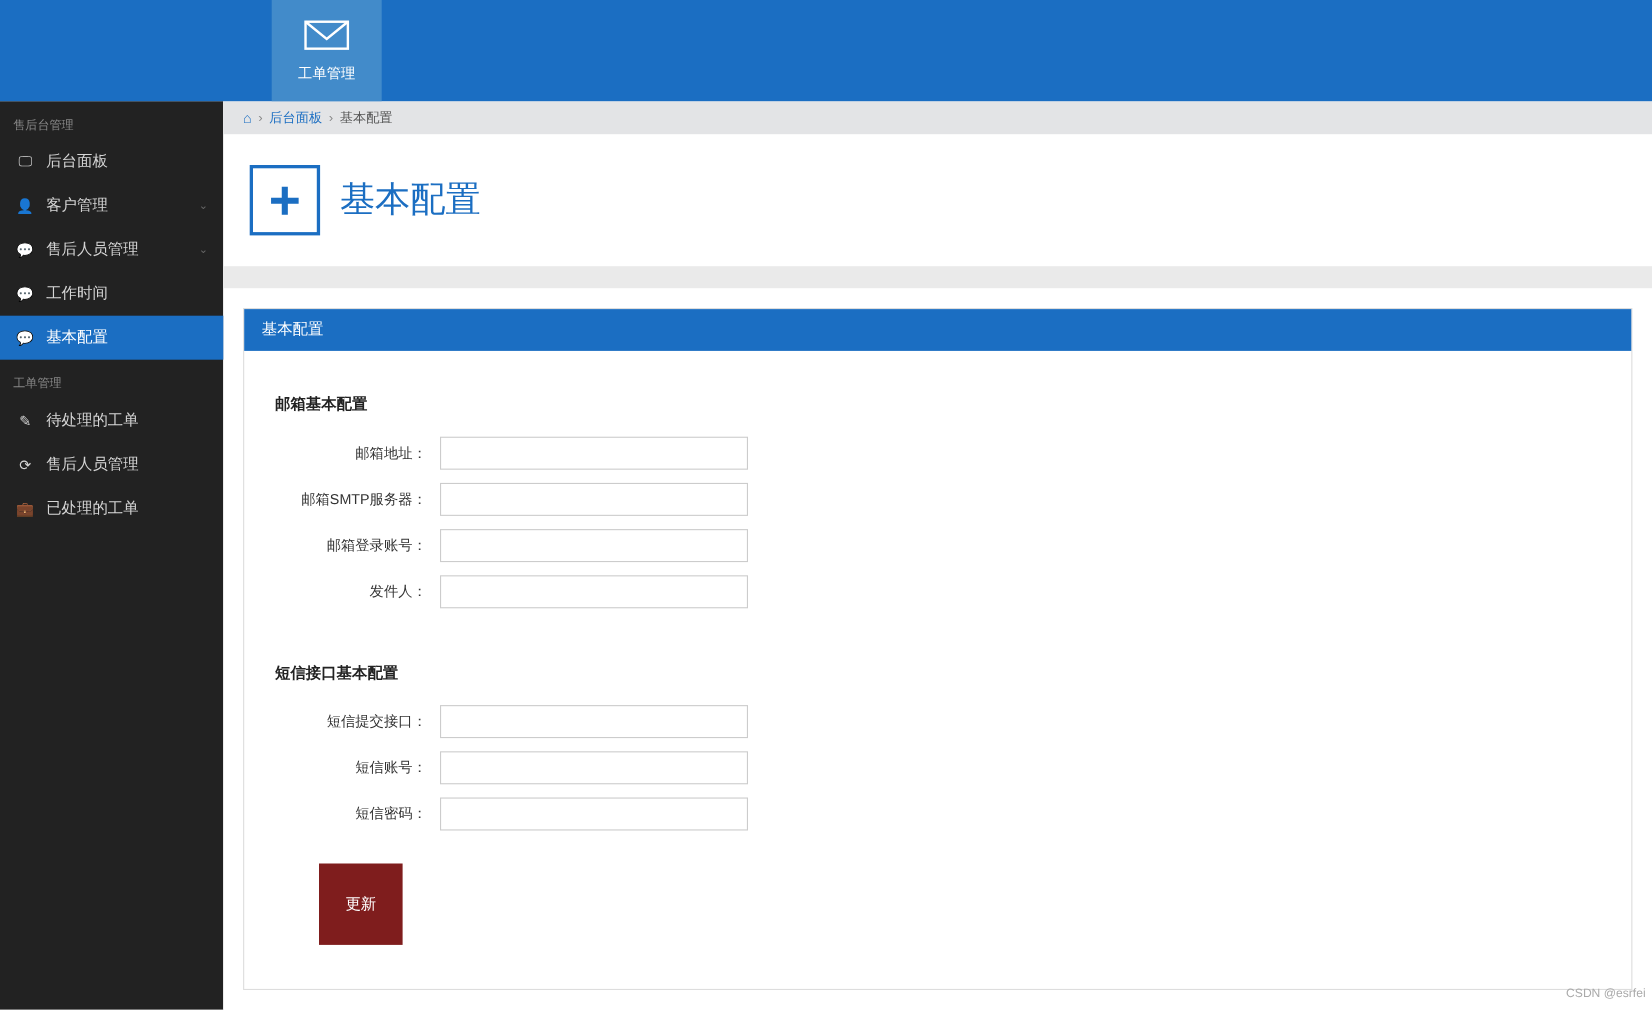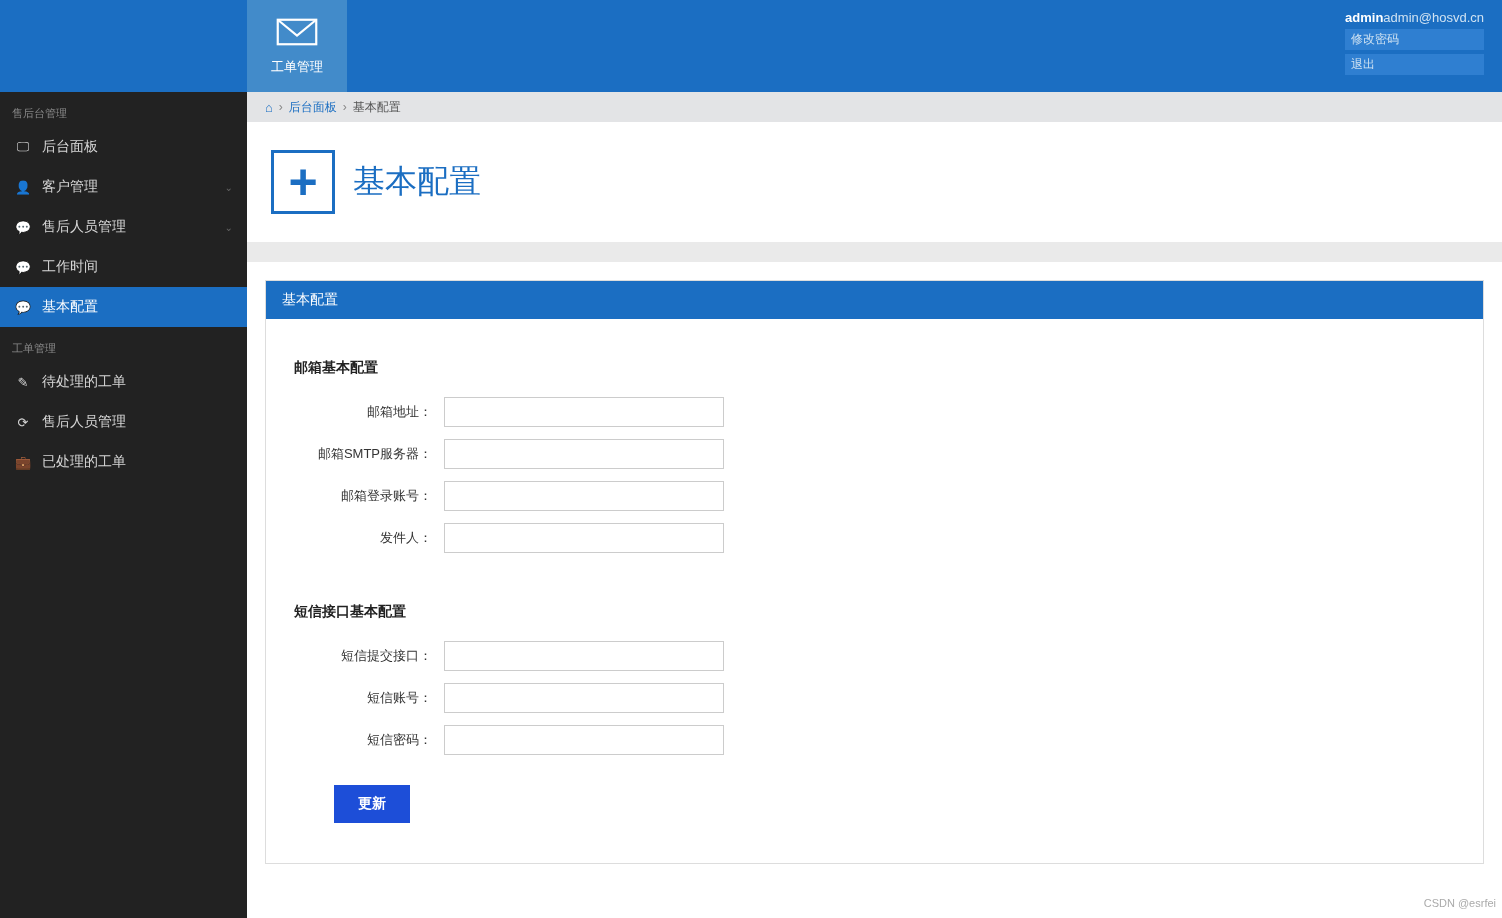--- a/index.html
+++ b/index.html
@@ -39,21 +39,21 @@
       padding: 2px 6px;
       margin-top: 4px;
       font-size: 12px;
       cursor: pointer;
       display: block;
     }
 
     .layout { display: flex; min-height: calc(100vh - 92px); }
     
     .sidebar {
-      width: 247px;
+      width: 203px;
       background: #222;
       color: #ccc;
       padding-bottom: 40px;
     }
     .sidebar .group-title {
       font-size: 11px;
       color: #888;
       padding: 14px 12px 6px;
     }
     .sidebar .nav-item {
@@ -146,27 +146,26 @@
     }
     .form-row input {
       width: 280px;
       height: 30px;
       border: 1px solid #ccc;
       padding: 0 8px;
       font-size: 13px;
     }
     .submit-row { margin-top: 30px; padding-left: 40px; }
     .btn-primary {
-      background: #1d4ed8;
+      background: #7f1d1d;
       color: #fff;
       border: none;
-      padding: 10px 24px;
+      padding: 28px 24px;
       font-size: 14px;
       cursor: pointer;
-      font-weight: bold;
     }
     .watermark {
       position: fixed;
       right: 6px;
       bottom: 9px;
       font-size: 11px;
       color: #aaa;
     }
   </style>
 </head>
@@ -176,27 +175,20 @@
   <div class="topbar-left"></div>
   <div class="topbar-module">
     <span>
       <svg viewBox="0 0 48 32" fill="none" stroke="#fff" stroke-width="2.5">
         <rect x="2" y="2" width="44" height="28"></rect>
         <path d="M2 2 L24 20 L46 2"></path>
       </svg>
     </span>
     <span class="mod-label">工单管理</span>
   </div>
-  <div class="topbar-right">
-    <div class="user-line">
-      <strong>admin</strong><span>admin@hosvd.cn</span>
-    </div>
-    <span class="link-btn">修改密码</span>
-    <span class="link-btn">退出</span>
-  </div>
 </div>
 
 <div class="layout">
   <aside class="sidebar">
     <div class="group-title">售后台管理</div>
 
     <div class="nav-item">
       <span class="icon">🖵</span>
       <span>后台面板</span>
     </div>

